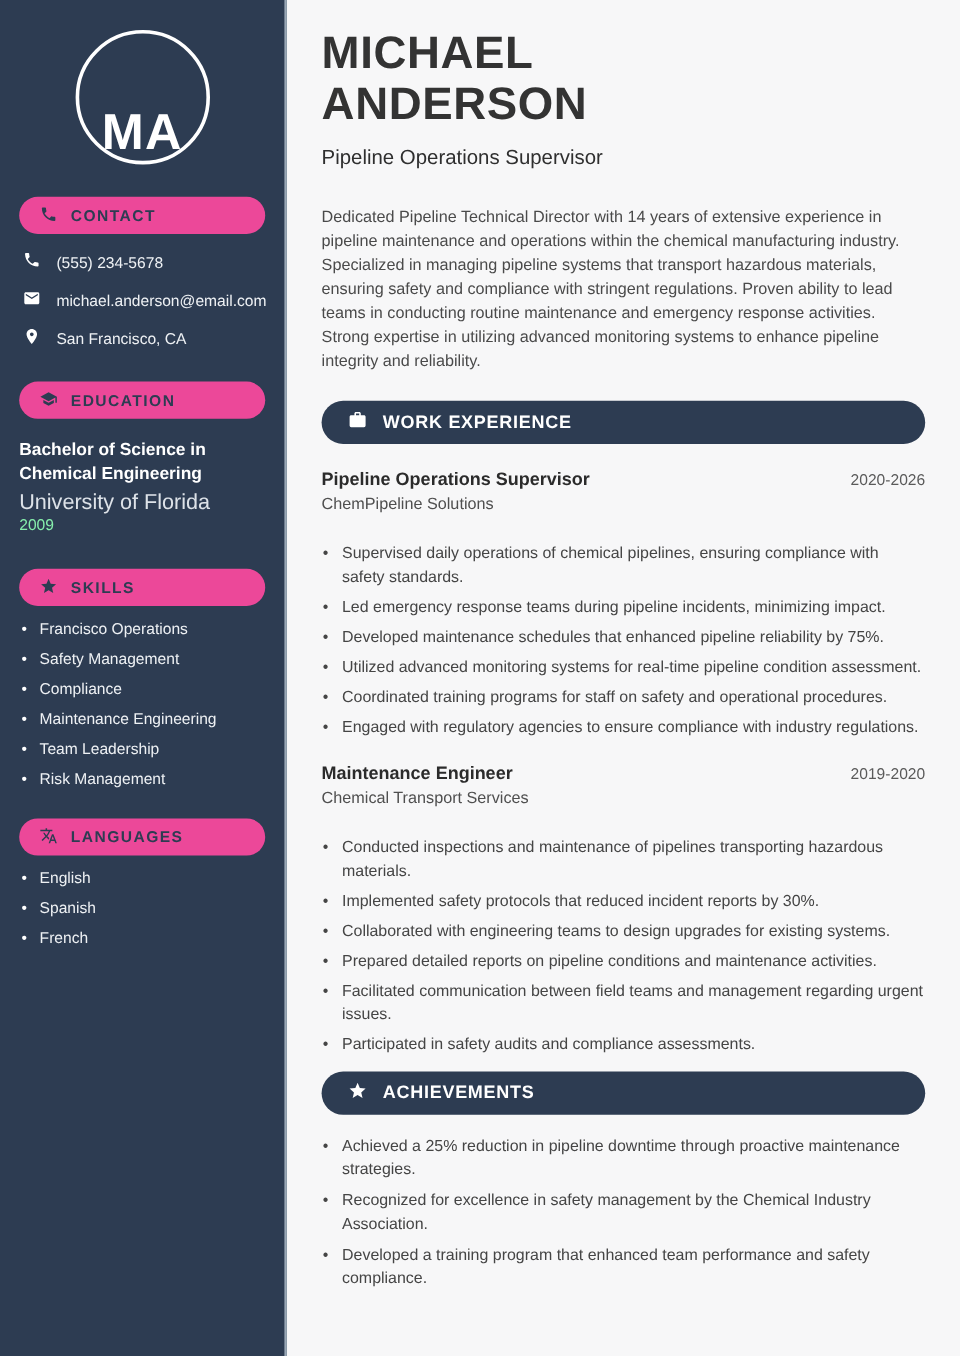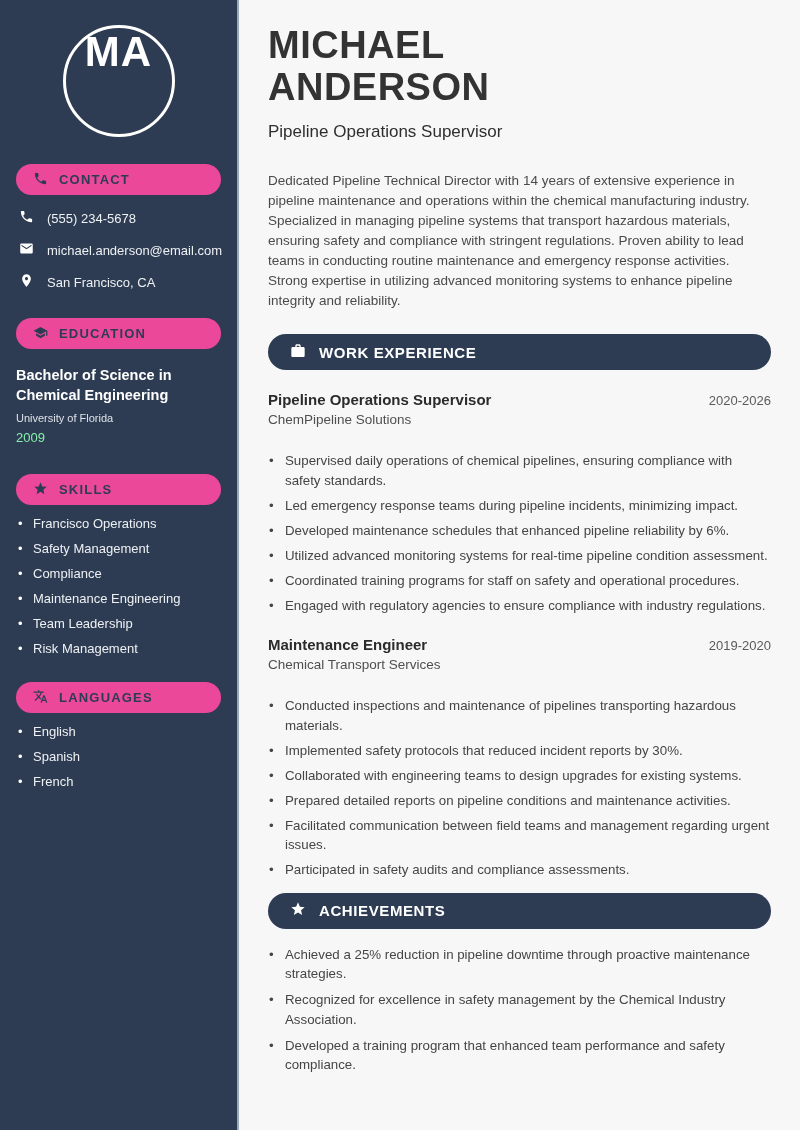--- a/index.html
+++ b/index.html
@@ -24,21 +24,21 @@
     min-width:239px;
     background:var(--sidebar-bg,#2d3c52);
     border-right:2px solid #9aa8b6;
     color:#fff;
     padding:0 16px;
   }
   .avatar-wrap{display:flex;justify-content:center;margin-top:25px;}
   .avatar{
     width:112px;height:112px;border-radius:50%;
     border:3px solid #ffffff;
-    display:flex;align-items:flex-start;justify-content:center;
+    display:flex;align-items:flex-end;justify-content:center;
     font-size:42px;font-weight:600;letter-spacing:1px;color:#ffffff;
   }
   .side-pill{
     margin-top:27px;
     background:#ec4899;
     color:var(--accent-dark,#2d3c52);
     border-radius:16px;
     height:31px;
     display:flex;align-items:center;
     gap:11px;
@@ -50,21 +50,21 @@
   .contact-row{
     display:flex;align-items:center;gap:13px;
     margin-top:14px;
     font-size:13px;color:#eef1f4;
   }
   .contact-row svg{width:15px;height:15px;fill:#ffffff;flex:none;margin-left:3px;}
   .edu-degree{
     margin-top:17px;
     font-size:14.5px;font-weight:bold;color:#ffffff;line-height:19.5px;
   }
-  .edu-school{margin-top:4px;font-size:11px;color:#dde2e8;line-height:19px;}
+  .edu-school{margin-top:4px;font-size:18px;color:#dde2e8;line-height:19px;}
   .edu-year{font-size:13px;color:#86efac;line-height:19px;}
   .side-list{list-style:none;margin-top:6px;}
   .side-list li{
     position:relative;
     padding-left:17px;
     margin-top:12px;
     font-size:13px;color:#eef1f4;line-height:13px;
   }
   .side-list li::before{
     content:"•";
@@ -220,21 +220,21 @@
   <section class="job">
     <div class="job-head">
       <span class="job-name">Pipeline Operations Supervisor</span>
       <span class="job-dates">2020-2026</span>
     </div>
     <div class="job-company">ChemPipeline Solutions</div>
     <ul class="bullets">
 
     <li>Supervised daily operations of chemical pipelines, ensuring compliance with safety standards.</li>
         <li>Led emergency response teams during pipeline incidents, minimizing impact.</li>
-        <li>Developed maintenance schedules that enhanced pipeline reliability by 6%.</li>
+        <li>Developed maintenance schedules that enhanced pipeline reliability by 75%.</li>
         <li>Utilized advanced monitoring systems for real-time pipeline condition assessment.</li>
         <li>Coordinated training programs for staff on safety and operational procedures.</li>
         <li>Engaged with regulatory agencies to ensure compliance with industry regulations.</li>
       </ul>
   </section>
 
   <section class="job">
     <div class="job-head">
       <span class="job-name">Maintenance Engineer</span>
       <span class="job-dates">2019-2020</span>

